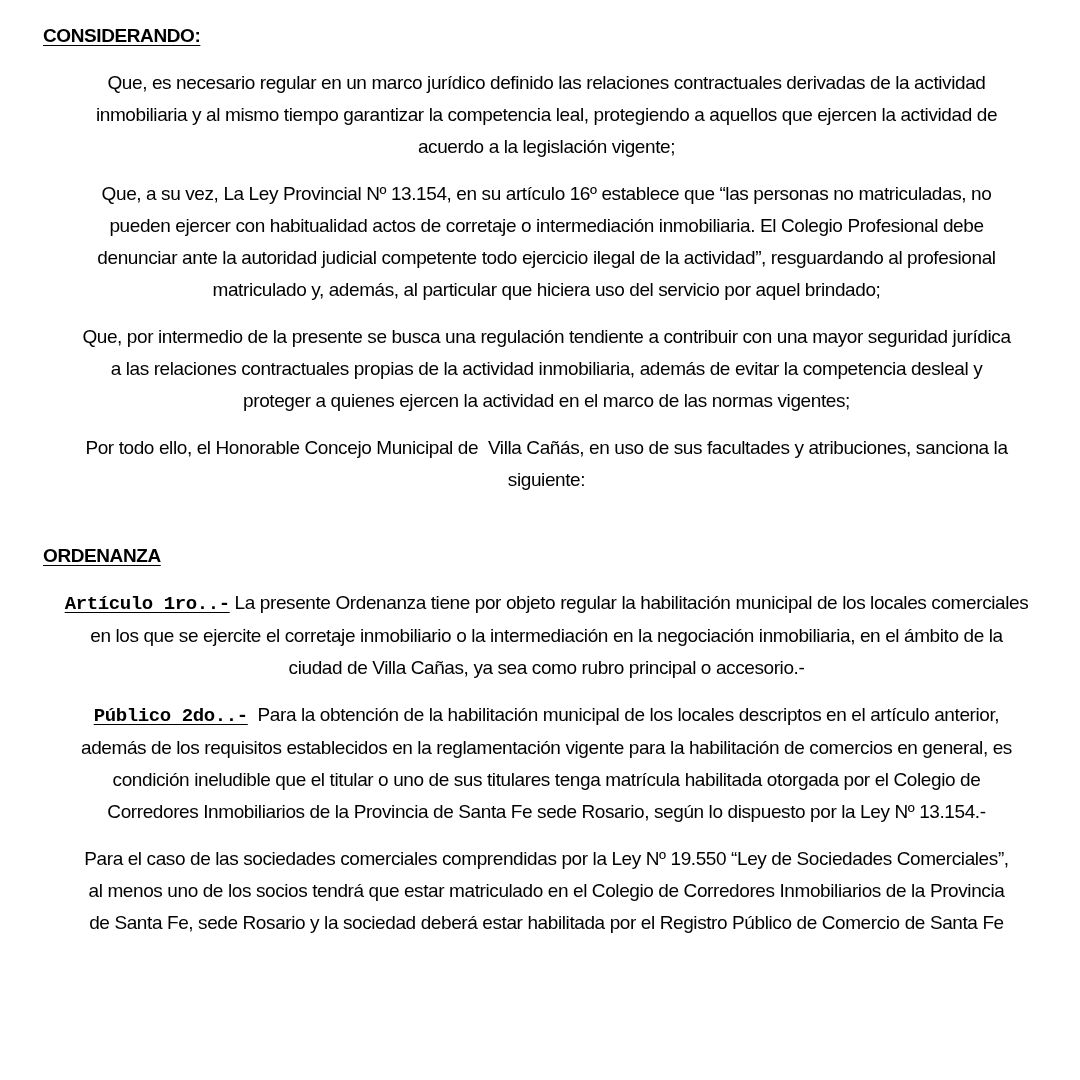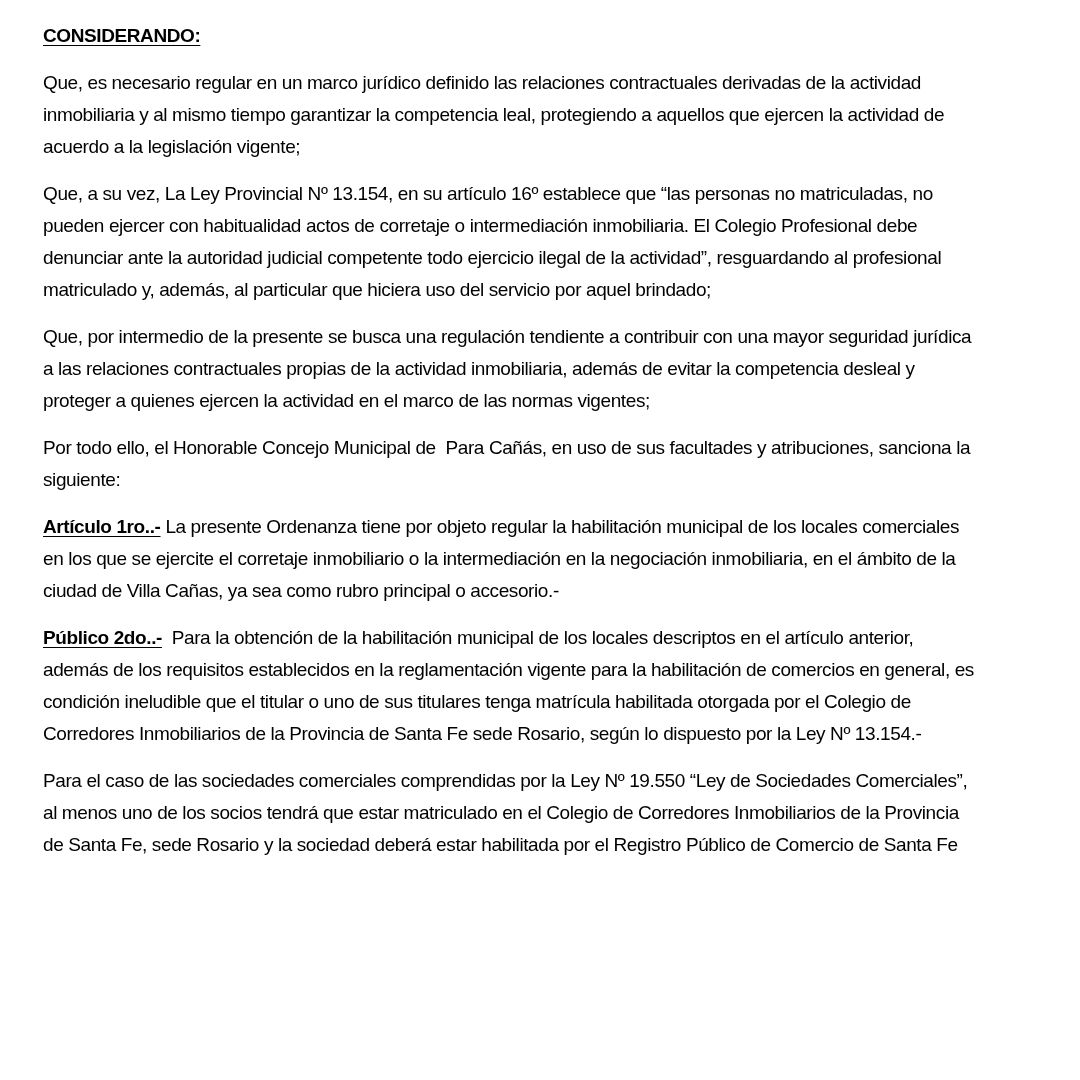--- a/index.html
+++ b/index.html
@@ -21,37 +21,39 @@
     background: #ffffff;
     color: #000000;
     font-family: "Liberation Sans", sans-serif;
     font-size: 19px;
     line-height: 32px;
     letter-spacing: -0.4px;
   }
   .para {
     margin: 0 0 15px 0;
     white-space: pre; 
+    text-align: center;
   }
   .doc-heading {
     margin: 0 0 15px 0;
     font-size: 19px;
     line-height: 32px;
     font-weight: bold;
     text-decoration: underline;
     text-underline-offset: 3px;
     white-space: pre;
   }
   .doc-heading.ordenanza {
     margin-top: 44px;
   }
   .article-lead {
     font-weight: bold;
     text-decoration: underline;
     text-underline-offset: 3px;
+    font-family: Liberation Mono, monospace;
   }
 </style>
 </head>
 <body>
 
 <main class="page">
 
   <h1 class="doc-heading">CONSIDERANDO:</h1>
 
   <p class="para">Que, es necesario regular en un marco jurídico definido las relaciones contractuales derivadas de la actividad
@@ -62,23 +64,24 @@
   <p class="para">Que, a su vez, La Ley Provincial Nº 13.154, en su artículo 16º establece que “las personas no matriculadas, no
 pueden ejercer con habitualidad actos de corretaje o intermediación inmobiliaria. El Colegio Profesional debe
 denunciar ante la autoridad judicial competente todo ejercicio ilegal de la actividad”, resguardando al profesional
 matriculado y, además, al particular que hiciera uso del servicio por aquel brindado;</p>
 
   <p class="para">Que, por intermedio de la presente se busca una regulación tendiente a contribuir con una mayor seguridad jurídica
 a las relaciones contractuales propias de la actividad inmobiliaria, además de evitar la competencia desleal y
 proteger a quienes ejercen la actividad en el marco de las normas vigentes;</p>
 
 
-  <p class="para">Por todo ello, el Honorable Concejo Municipal de  Para Cañás, en uso de sus facultades y atribuciones, sanciona la
+  <p class="para">Por todo ello, el Honorable Concejo Municipal de  Villa Cañás, en uso de sus facultades y atribuciones, sanciona la
 siguiente:</p>
 
+  <h2 class="doc-heading ordenanza">ORDENANZA</h2>
 
   <p class="para"><span class="article-lead">Artículo 1ro..-</span><span> La presente Ordenanza tiene por objeto regular la habilitación municipal de los locales comerciales
 en los que se ejercite el corretaje inmobiliario o la intermediación en la negociación inmobiliaria, en el ámbito de la
 ciudad de Villa Cañas, ya sea como rubro principal o accesorio.-</span></p>
 
   <p class="para"><span class="article-lead">Público 2do..-</span><span>  Para la obtención de la habilitación municipal de los locales descriptos en el artículo anterior,
 además de los requisitos establecidos en la reglamentación vigente para la habilitación de comercios en general, es
 condición ineludible que el titular o uno de sus titulares tenga matrícula habilitada otorgada por el Colegio de
 Corredores Inmobiliarios de la Provincia de Santa Fe sede Rosario, según lo dispuesto por la Ley Nº 13.154.-</span></p>
 

